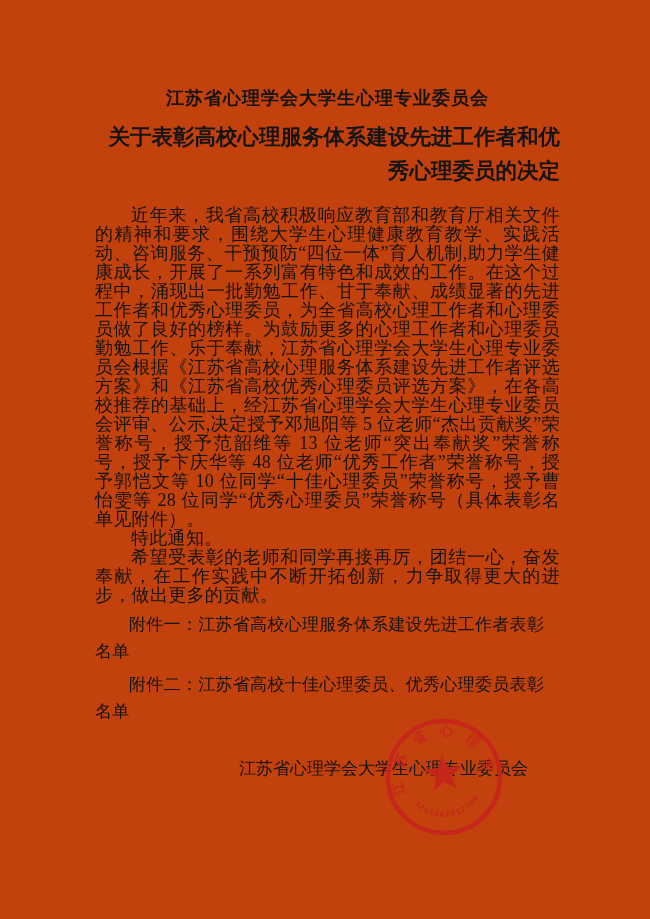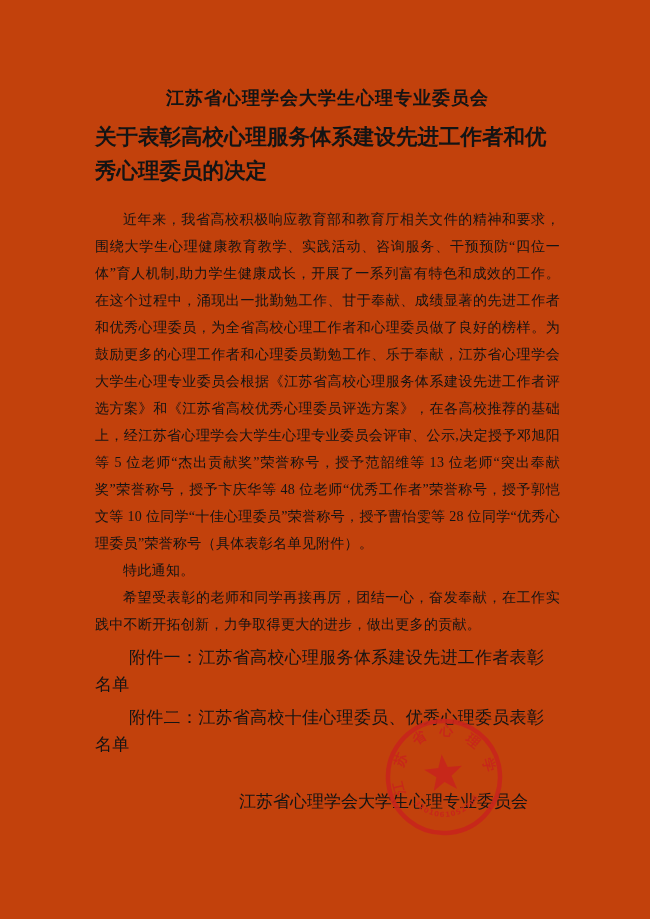--- a/index.html
+++ b/index.html
@@ -15,32 +15,32 @@
   }
   .content{padding:86px 90px 0 95px;}
   .org-title{
     text-align:center;
     font-weight:700;
     font-size:18px;
     line-height:24px;
     letter-spacing:1px;
   }
   .main-title{
-    text-align:left;
+    text-align:right;
     font-weight:700;
     font-size:21.5px;
     line-height:34px;
     margin:10px auto 0;
     max-width:472px;
   }
   .body-text{margin-top:18px;}
   .body-text p{
     margin:0;
-    font-size:14px;
-    line-height:27px;
+    font-size:18px;
+    line-height:19px;
     text-align:justify;
     text-indent:2em;
     letter-spacing:0.3px;
   }
   .attachments div{
     font-size:17px;
     line-height:27px;
     text-indent:2em;
     margin-top:6px;
     letter-spacing:0.3px;

